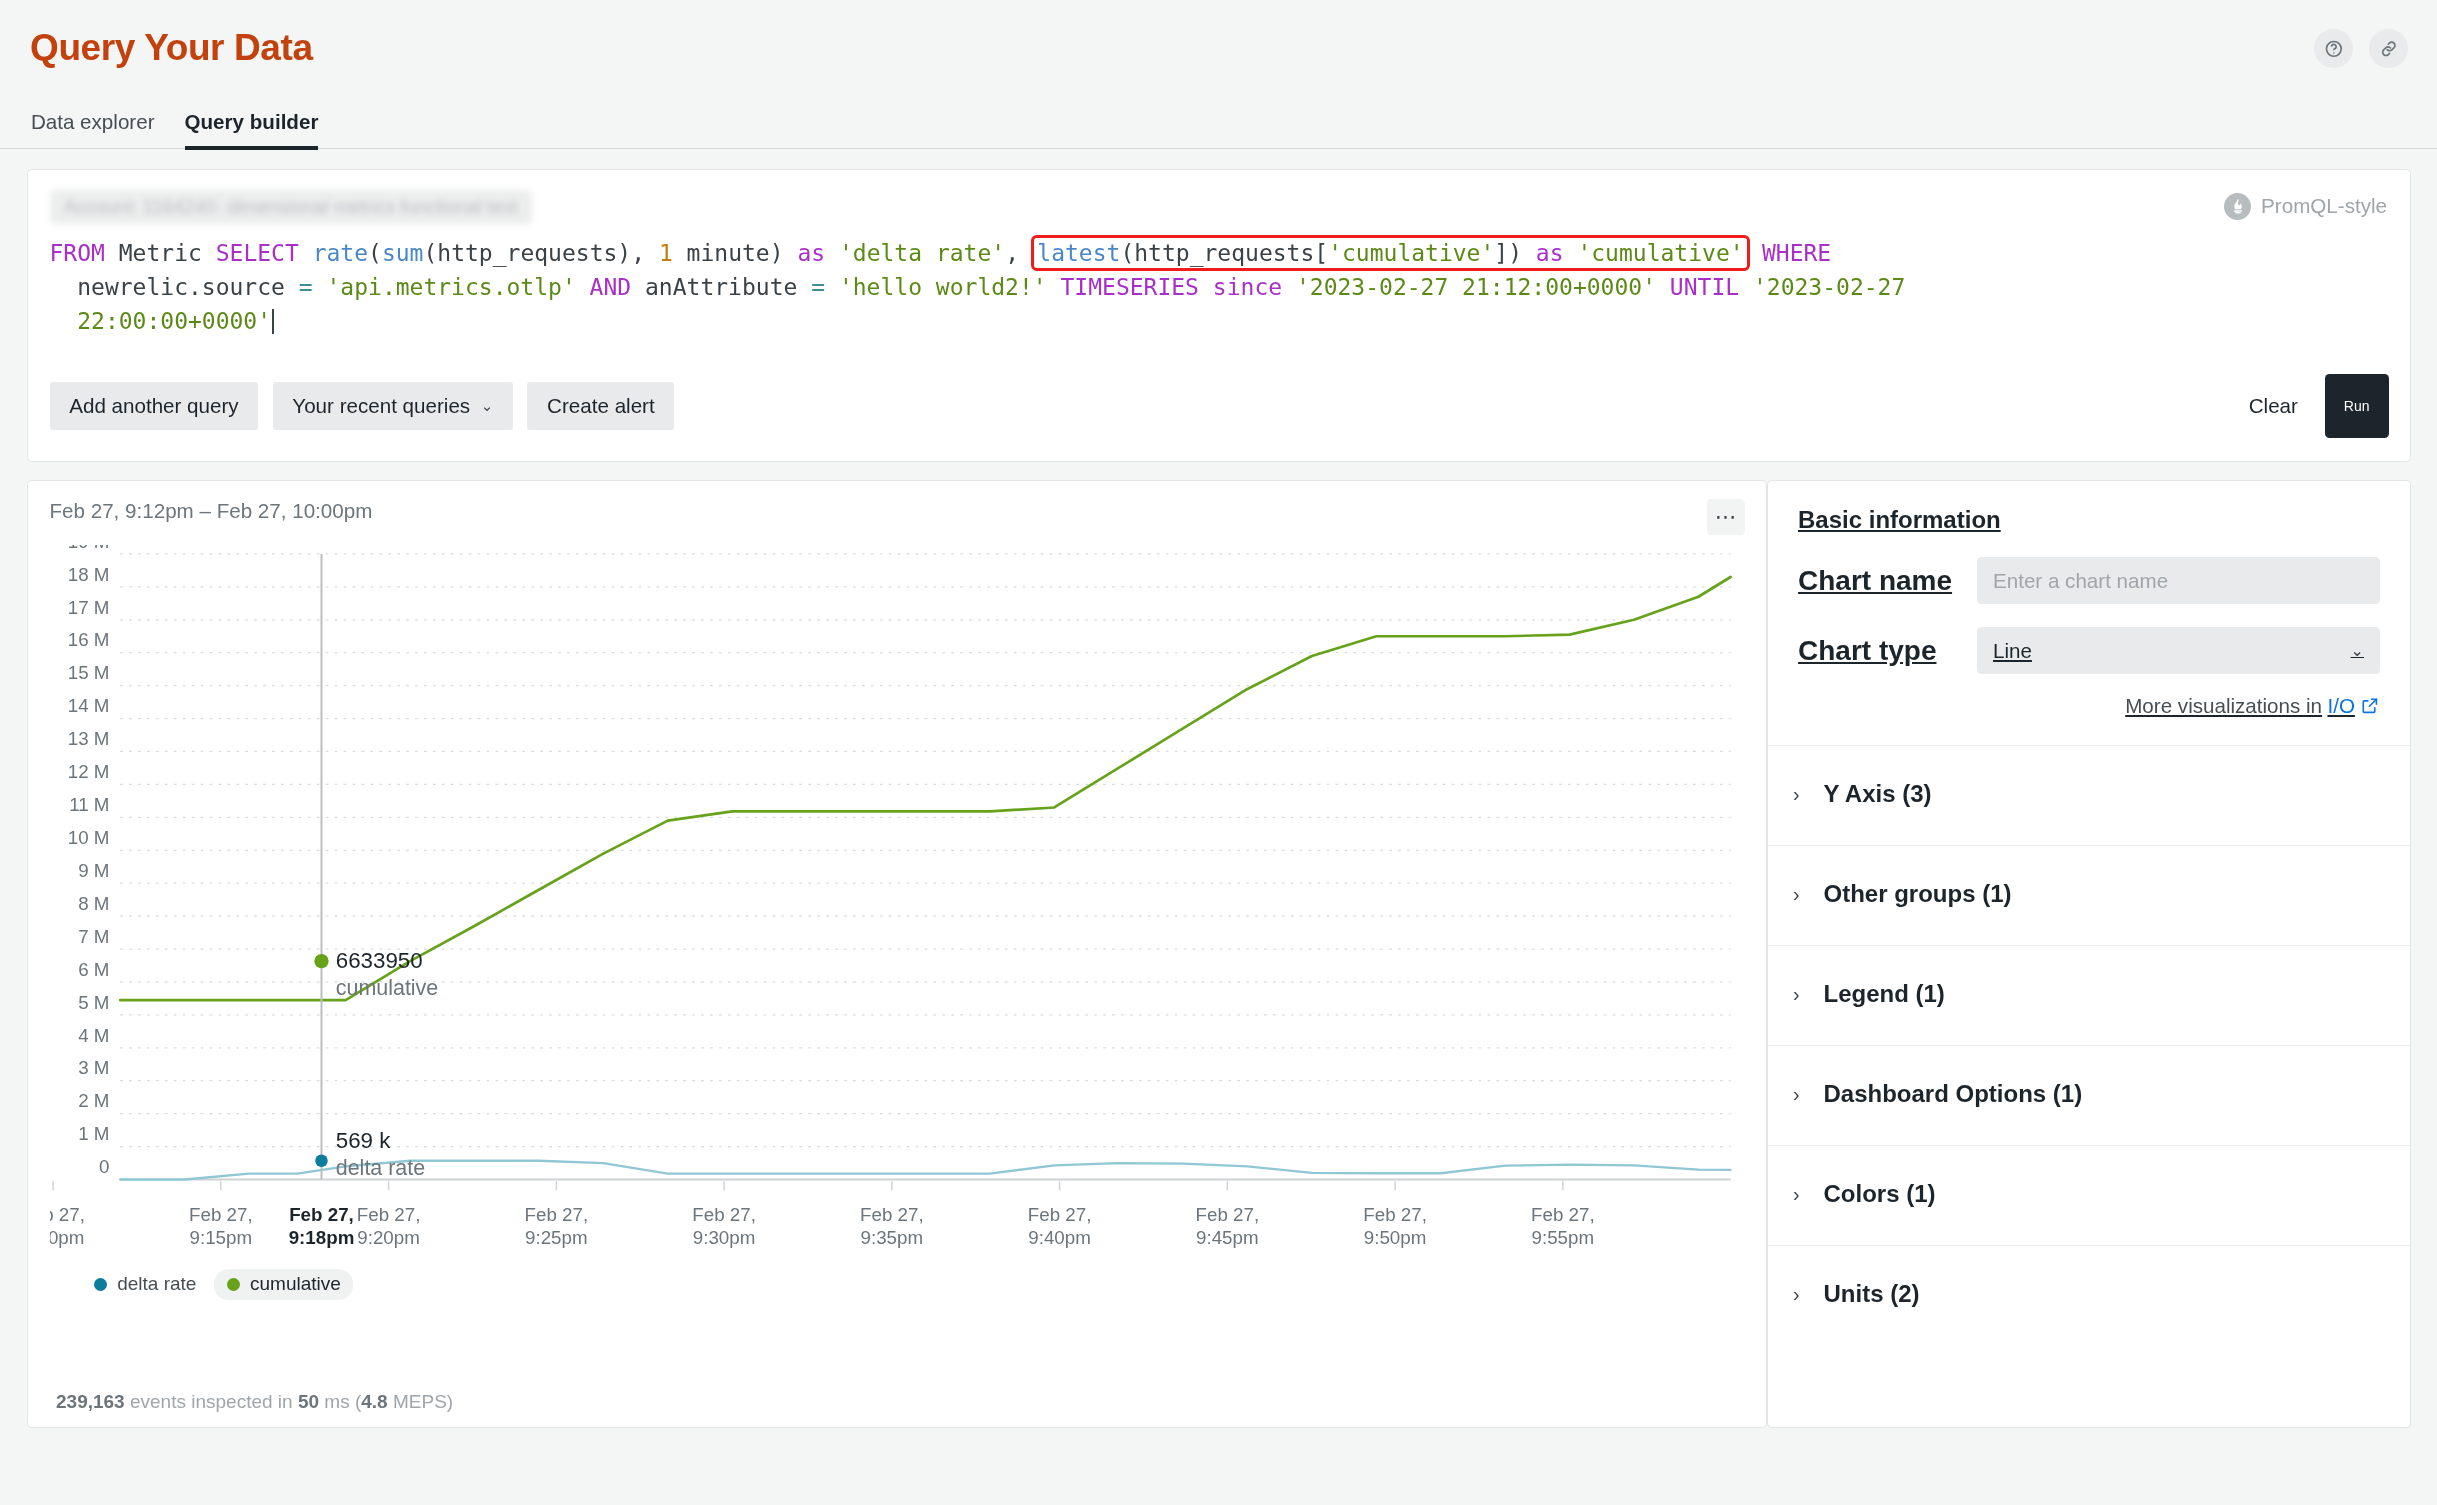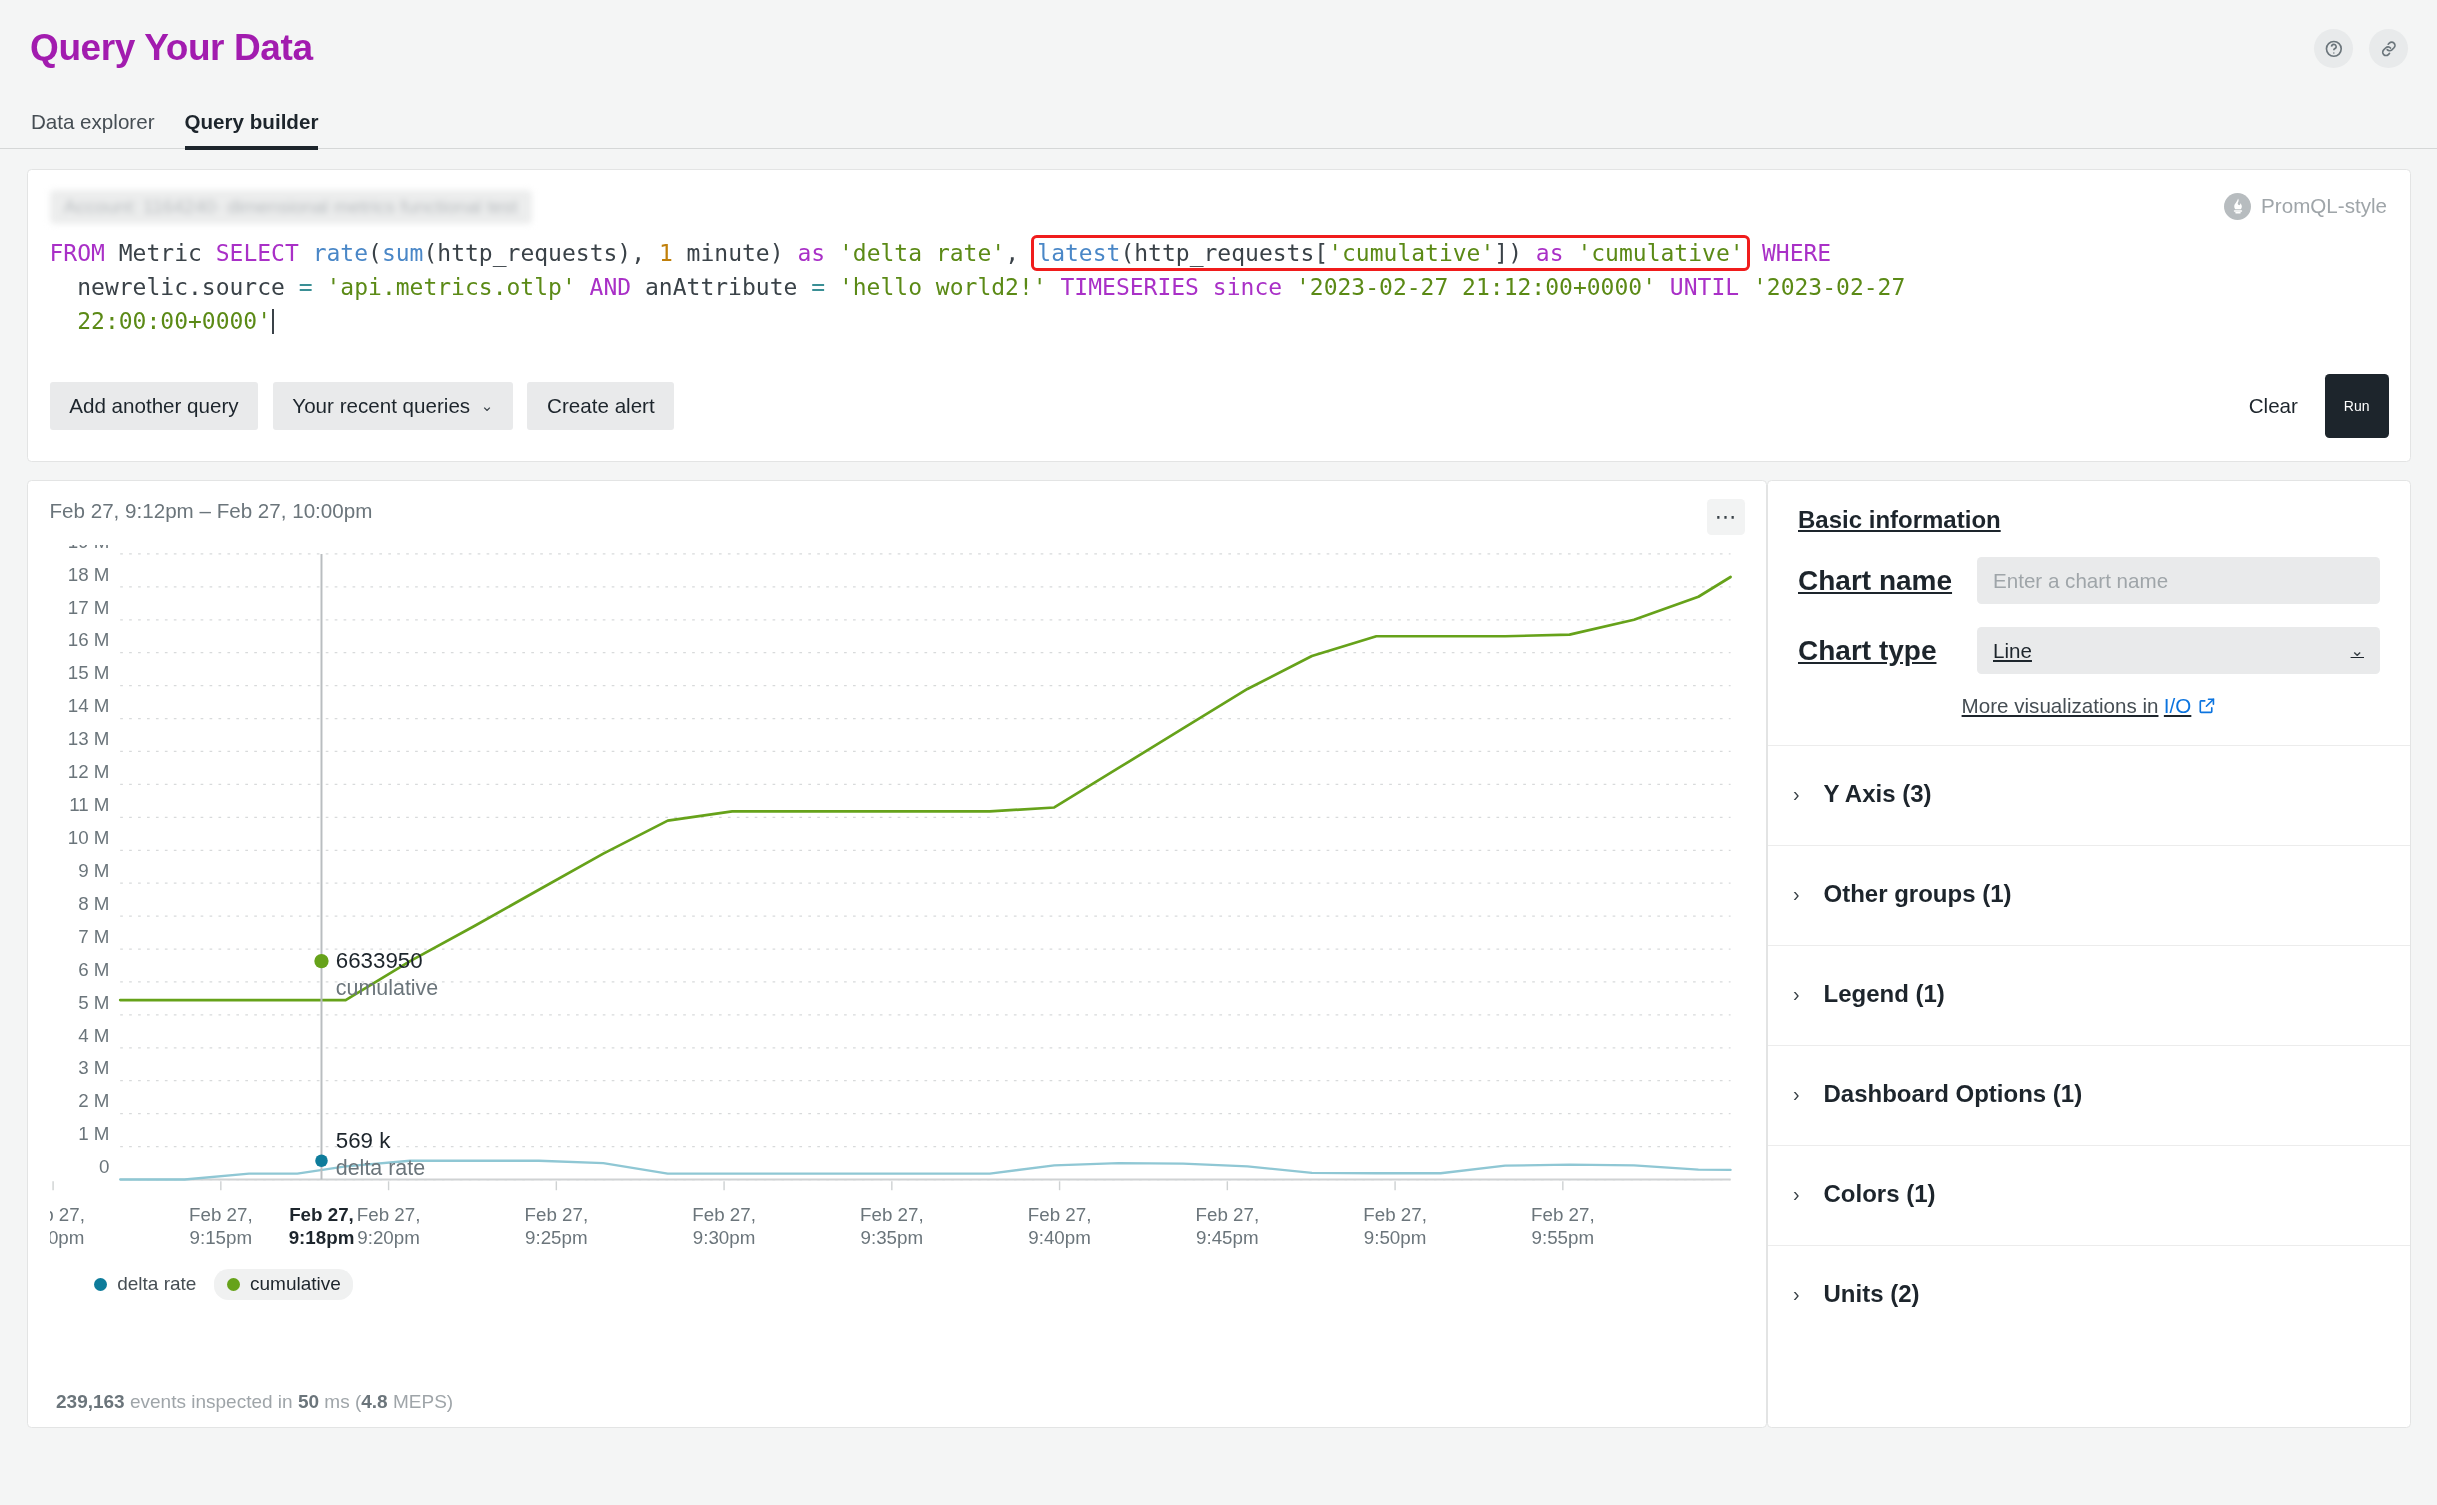--- a/index.html
+++ b/index.html
@@ -6,21 +6,21 @@
   html, body {
     width: 2438px; height: 1506px;
     background: #f4f5f5;
     font-family: "Liberation Sans", sans-serif;
     color: #1d252c;
     overflow: hidden;
   }
 
   
   .page-header { position: relative; padding: 27px 30px 0 30px; }
-  .page-title { font-size: 37px; font-weight: bold; letter-spacing: -0.4px; color: #a21caf; }
+  .page-title { font-size: 37px; font-weight: bold; letter-spacing: -0.4px; color: #c2410c; }
 
   .header-icons { position: absolute; top: 29px; right: 30px; display: flex; gap: 16px; }
   .circ-icon {
     width: 39px; height: 39px; border-radius: 50%;
     background: #e8eaeb; display: flex; align-items: center; justify-content: center;
     color: #6b757b; font-size: 19px; cursor: pointer;
   }
 
   .tabs { display: flex; gap: 30px; margin-top: 38px; padding-left: 0.9px; }
   .tab {
@@ -141,21 +141,21 @@
   }
   .text-input::placeholder { color: #9fa5a9; }
   .select-box {
     width: 100%; height: 47px; background: #e9eaeb; border-radius: 4.5px;
     padding: 0 16px; font-size: 20.6px; color: #1d252c;
     display: flex; align-items: center; justify-content: space-between; cursor: pointer;
   }
   .select-box .chev { font-size: 16px; color: #3a4248; }
   .more-viz {
     text-align: right; font-size: 20.6px; color: #464e54; margin-top: 19.7px;
-    display: flex; justify-content: center; align-items: center; gap: 5.4px;
+    display: flex; justify-content: flex-end; align-items: center; gap: 5.4px;
   }
   .more-viz a { color: #0c74df; text-decoration: none; cursor: pointer; }
   .ext-icon { color: #0c74df; display: inline-flex; }
 
   .accordion { margin-top: 27px; }
   .acc-row {
     border-top: 0.9px solid #ececec; padding: 25px 30px 27px 25px;
     display: flex; align-items: center; gap: 18px; cursor: pointer; min-height: 100px;
   }
   .acc-chev { color: #3a4248; font-size: 19.7px; line-height: 1; width: 12.5px; }

